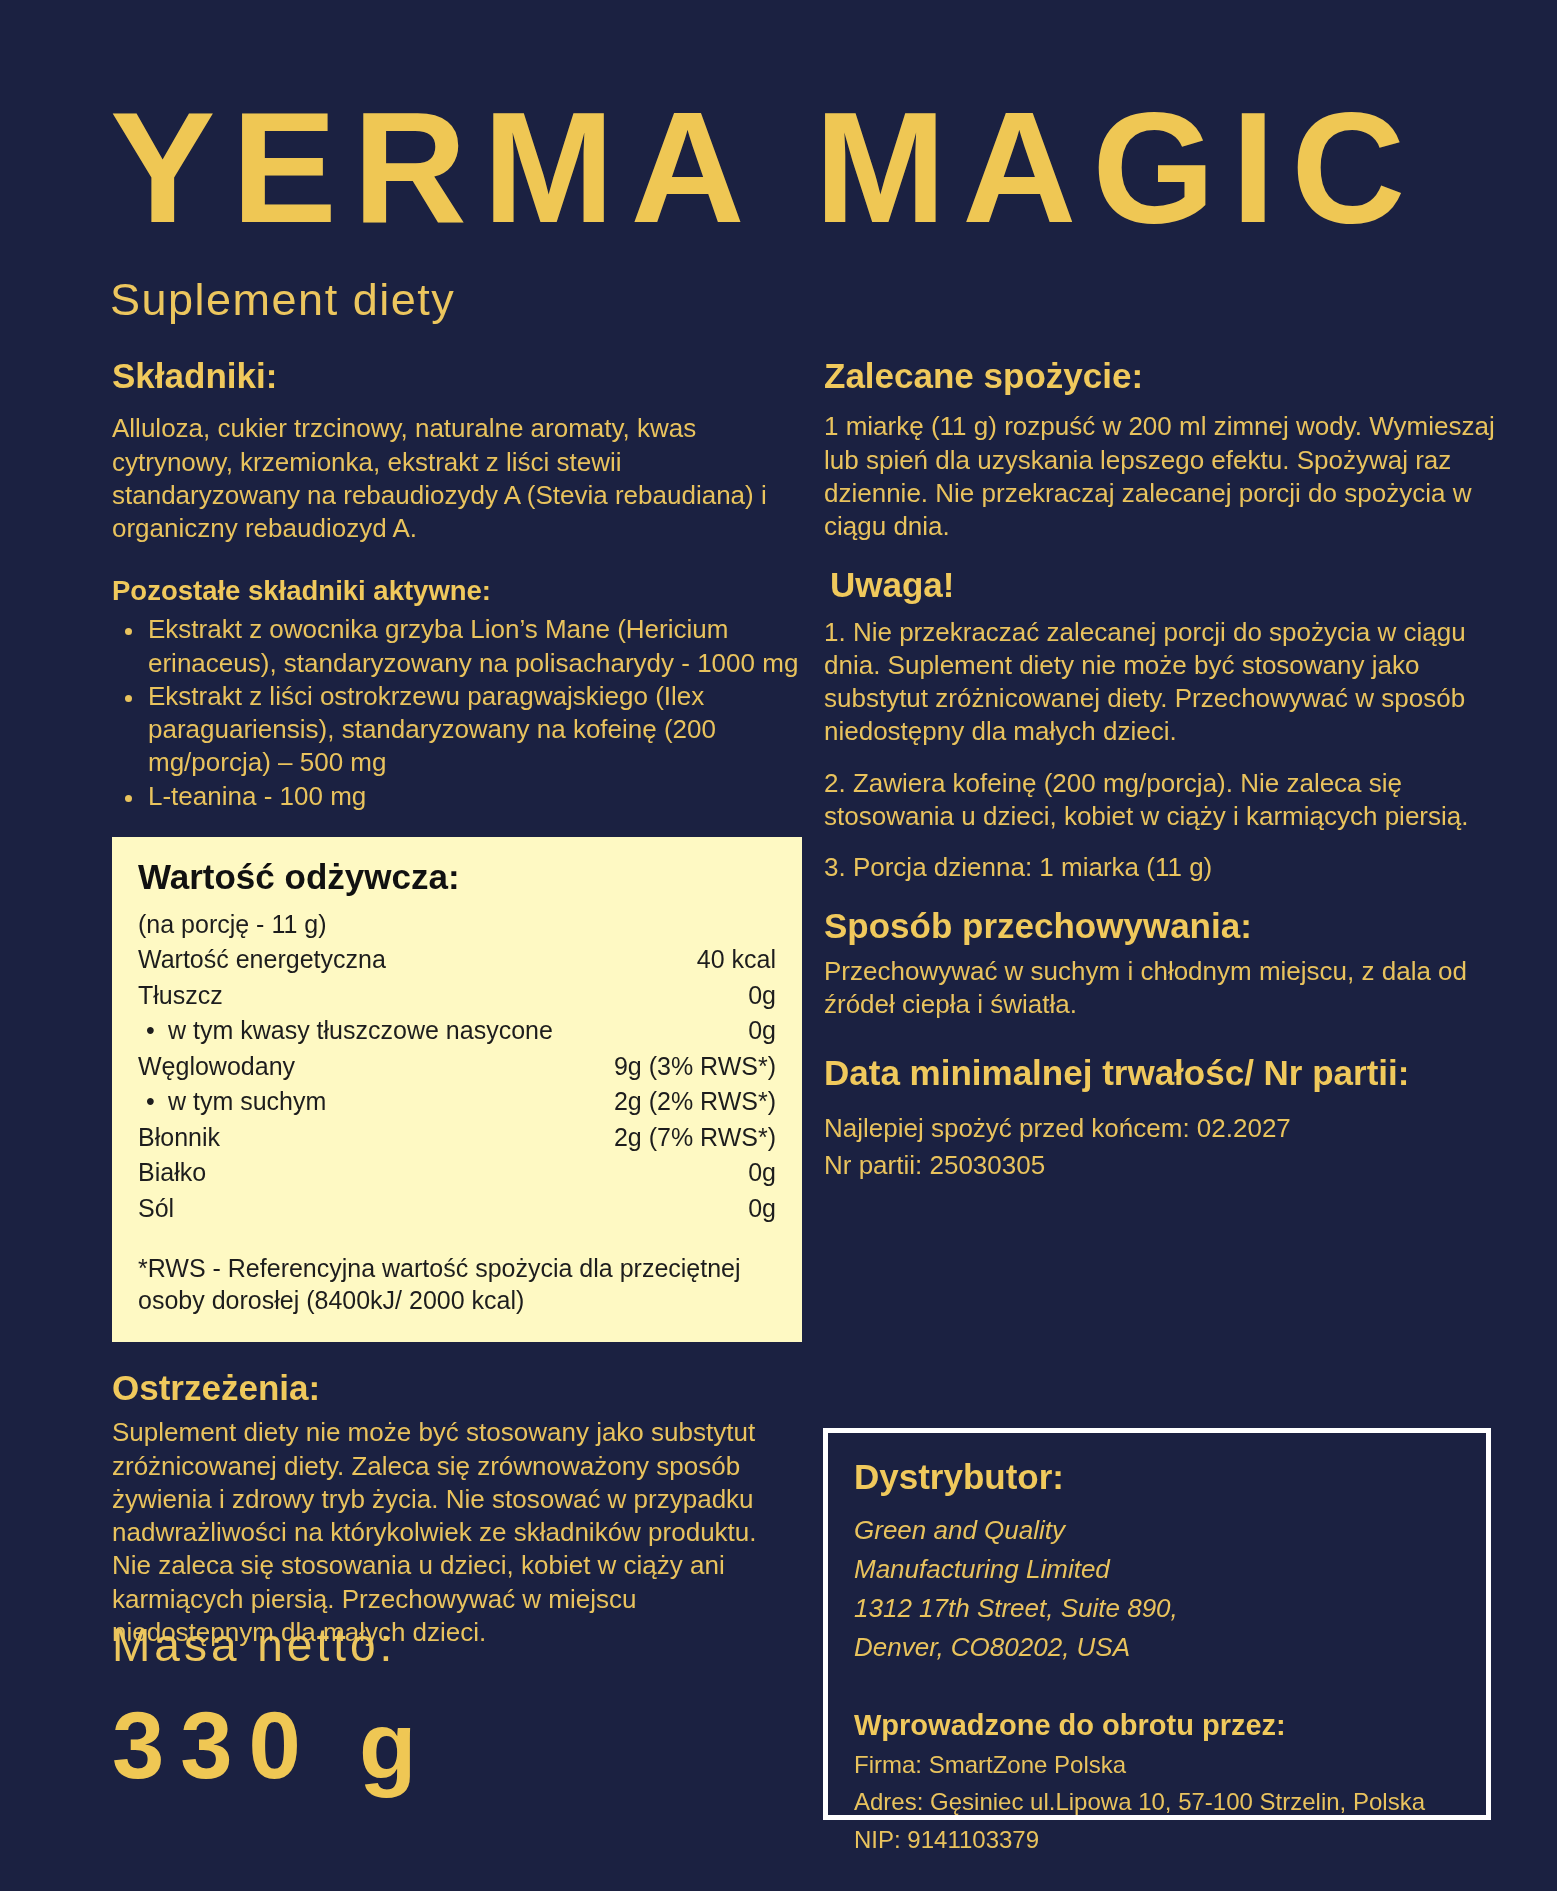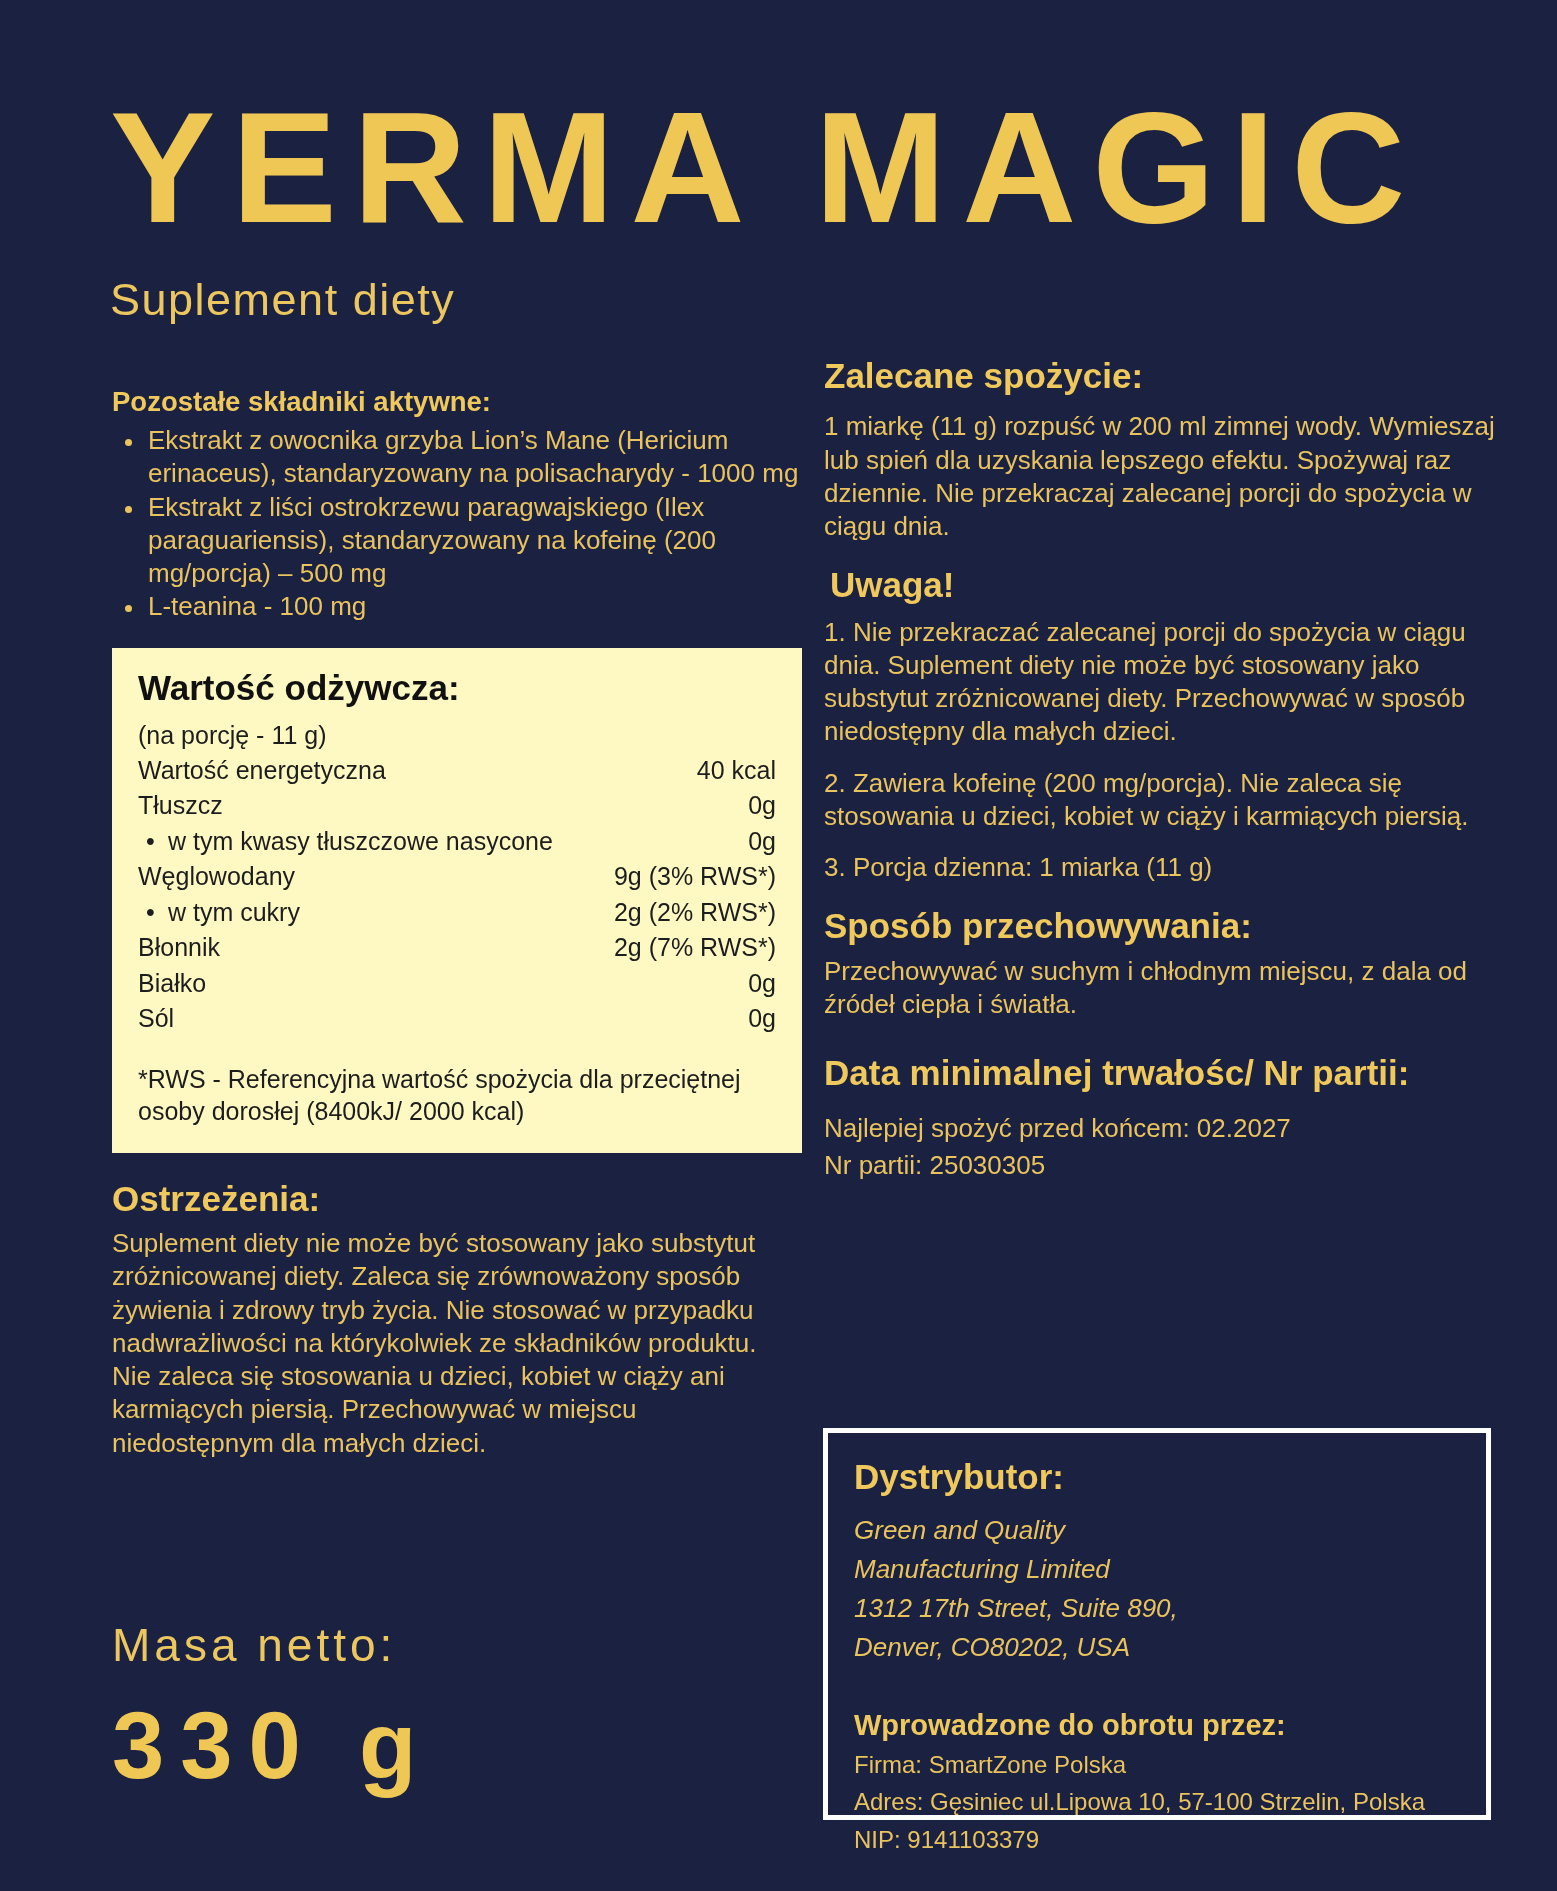--- a/index.html
+++ b/index.html
@@ -90,20 +90,24 @@
 
 <div class="root">
 
   <header class="hdr">
     <h1>YERMA MAGIC</h1>
     <div class="sub">Suplement diety</div>
   </header>
 
   <div class="col left">
 
+    <section class="ingredients">
+      <h2 class="sec">Składniki:</h2>
+      <p class="body">Alluloza, cukier trzcinowy, naturalne aromaty, kwas cytrynowy, krzemionka, ekstrakt z liści stewii standaryzowany na rebaudiozydy A (Stevia rebaudiana) i organiczny rebaudiozyd A.</p>
+    </section>
 
     <section class="actives">
       <h3>Pozostałe składniki aktywne:</h3>
       <ul>
         <li>Ekstrakt z owocnika grzyba Lion’s Mane (Hericium erinaceus), standaryzowany na polisacharydy - 1000 mg</li>
         <li>Ekstrakt z liści ostrokrzewu paragwajskiego (Ilex paraguariensis), standaryzowany na kofeinę (200 mg/porcja) – 500 mg</li>
         <li>L-teanina - 100 mg</li>
       </ul>
     </section>
 
@@ -121,21 +125,21 @@
       </div>
       <div class="nrow indent">
         <span class="nlabel">w tym kwasy tłuszczowe nasycone</span>
         <span class="nvalue">0g</span>
       </div>
       <div class="nrow">
         <span class="nlabel">Węglowodany</span>
         <span class="nvalue">9g (3% RWS*)</span>
       </div>
       <div class="nrow indent">
-        <span class="nlabel">w tym cukry</span>
+        <span class="nlabel">w tym suchym</span>
         <span class="nvalue">2g (2% RWS*)</span>
       </div>
       <div class="nrow">
         <span class="nlabel">Błonnik</span>
         <span class="nvalue">2g (7% RWS*)</span>
       </div>
       <div class="nrow">
         <span class="nlabel">Białko</span>
         <span class="nvalue">0g</span>
       </div>

